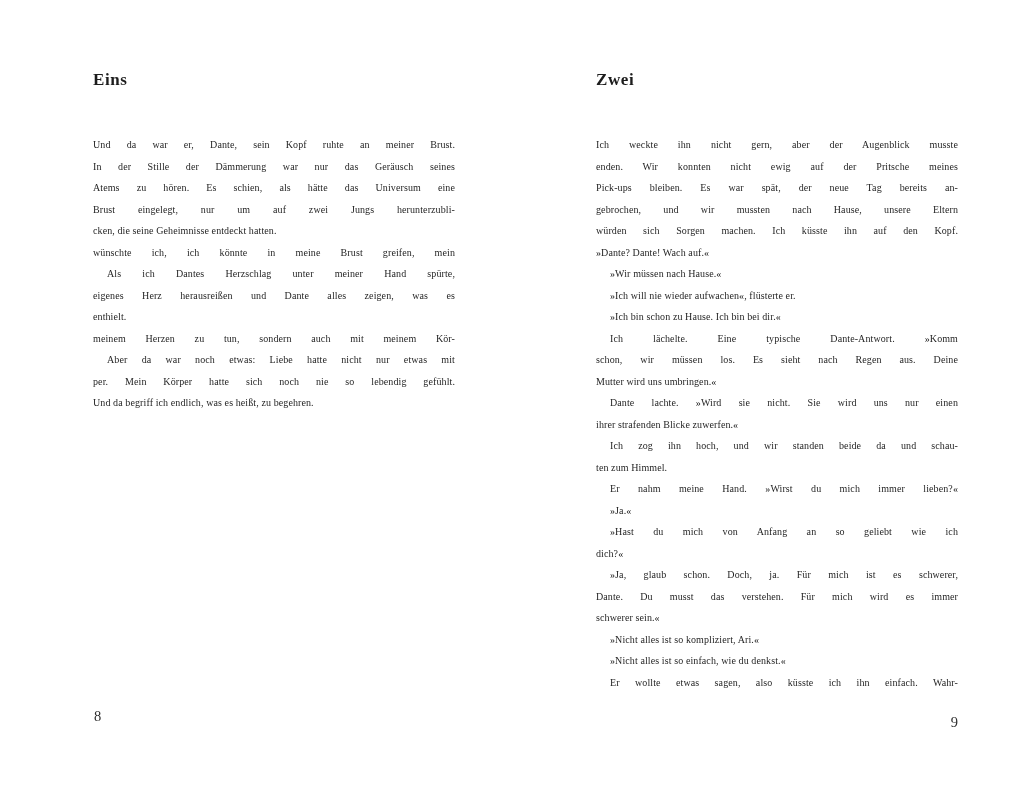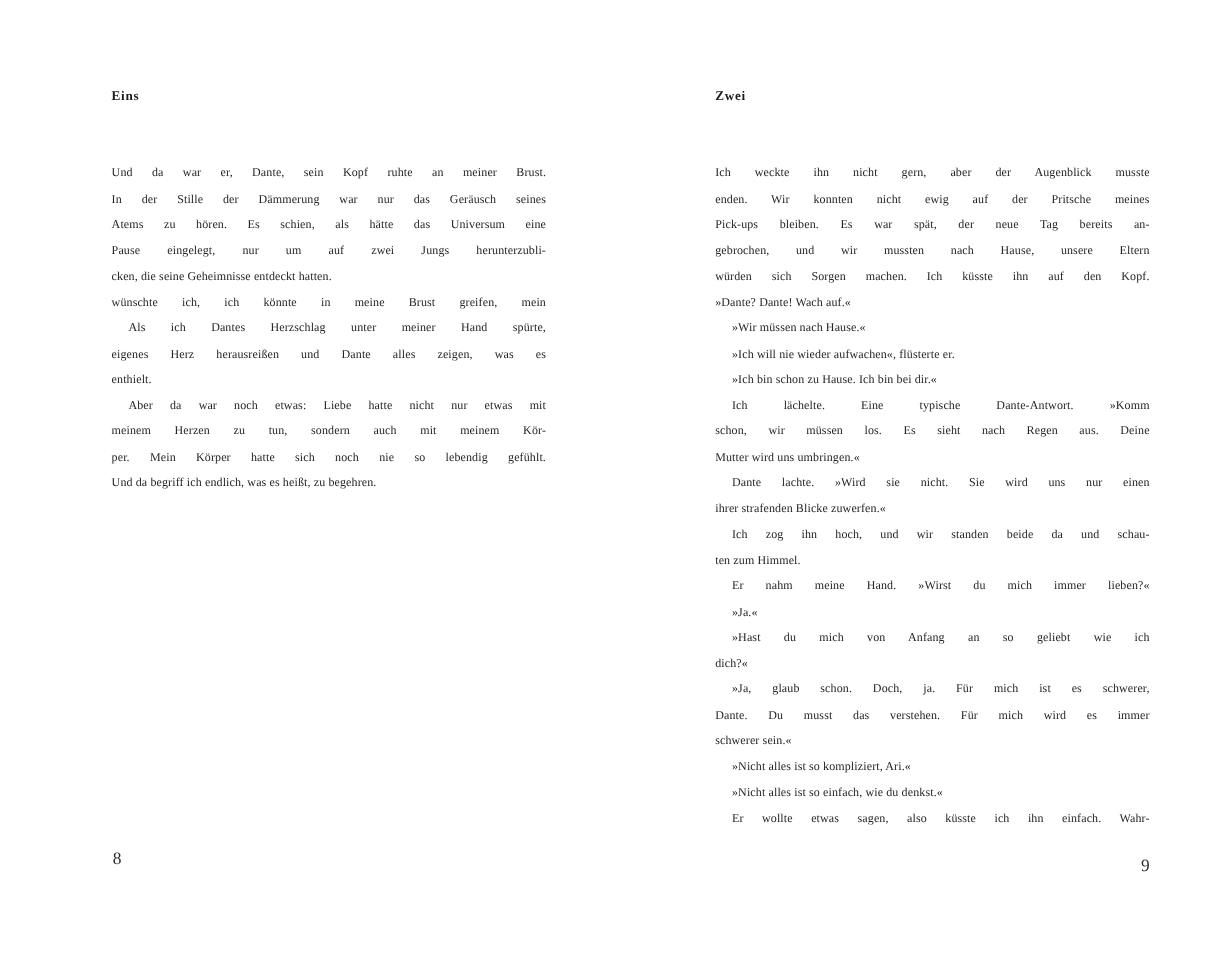--- a/index.html
+++ b/index.html
@@ -23,21 +23,21 @@
     width: 362px;
   }
   .page--left  { left: 93px; }
   .page--right { left: 565px; margin-left: 31px; }
 
   .chapter-title {
     position: absolute;
     top: 70px;
     left: 0;
     margin: 0;
-    font-size: 11px;
+    font-size: 17px;
     line-height: 20px;
     font-weight: 700;
     letter-spacing: 0.6px;
     color: #1d1d1d;
   }
   .text-block {
     position: absolute;
     top: 134px;
     left: 0;
     width: 362px;
@@ -71,28 +71,28 @@
 <body>
 
 <div class="spread">
 
   <section class="page page--left">
     <h2 class="chapter-title">Eins</h2>
     <div class="text-block">
         <div class="line just">Und da war er, Dante, sein Kopf ruhte an meiner Brust.</div>
         <div class="line just">In der Stille der Dämmerung war nur das Geräusch seines</div>
         <div class="line just">Atems zu hören. Es schien, als hätte das Universum eine</div>
-        <div class="line just">Pause eingelegt, nur um auf zwei Jungs herunterzubli-</div>
+        <div class="line just">Brust eingelegt, nur um auf zwei Jungs herunterzubli-</div>
         <div class="line">cken, die seine Geheimnisse entdeckt hatten.</div>
         <div class="line just">wünschte ich, ich könnte in meine Brust greifen, mein</div>
         <div class="line indent just">Als ich Dantes Herzschlag unter meiner Hand spürte,</div>
         <div class="line just">eigenes Herz herausreißen und Dante alles zeigen, was es</div>
         <div class="line">enthielt.</div>
+        <div class="line just">meinem Herzen zu tun, sondern auch mit meinem Kör-</div>
         <div class="line indent just">Aber da war noch etwas: Liebe hatte nicht nur etwas mit</div>
-        <div class="line just">meinem Herzen zu tun, sondern auch mit meinem Kör-</div>
         <div class="line just">per. Mein Körper hatte sich noch nie so lebendig gefühlt.</div>
         <div class="line">Und da begriff ich endlich, was es heißt, zu begehren.</div>
       </div>
     <div class="page-number page-number--left">8</div>
   </section>
 
   <section class="page page--right">
     <h2 class="chapter-title">Zwei</h2>
     <div class="text-block">
         <div class="line just">Ich weckte ihn nicht gern, aber der Augenblick musste</div>

